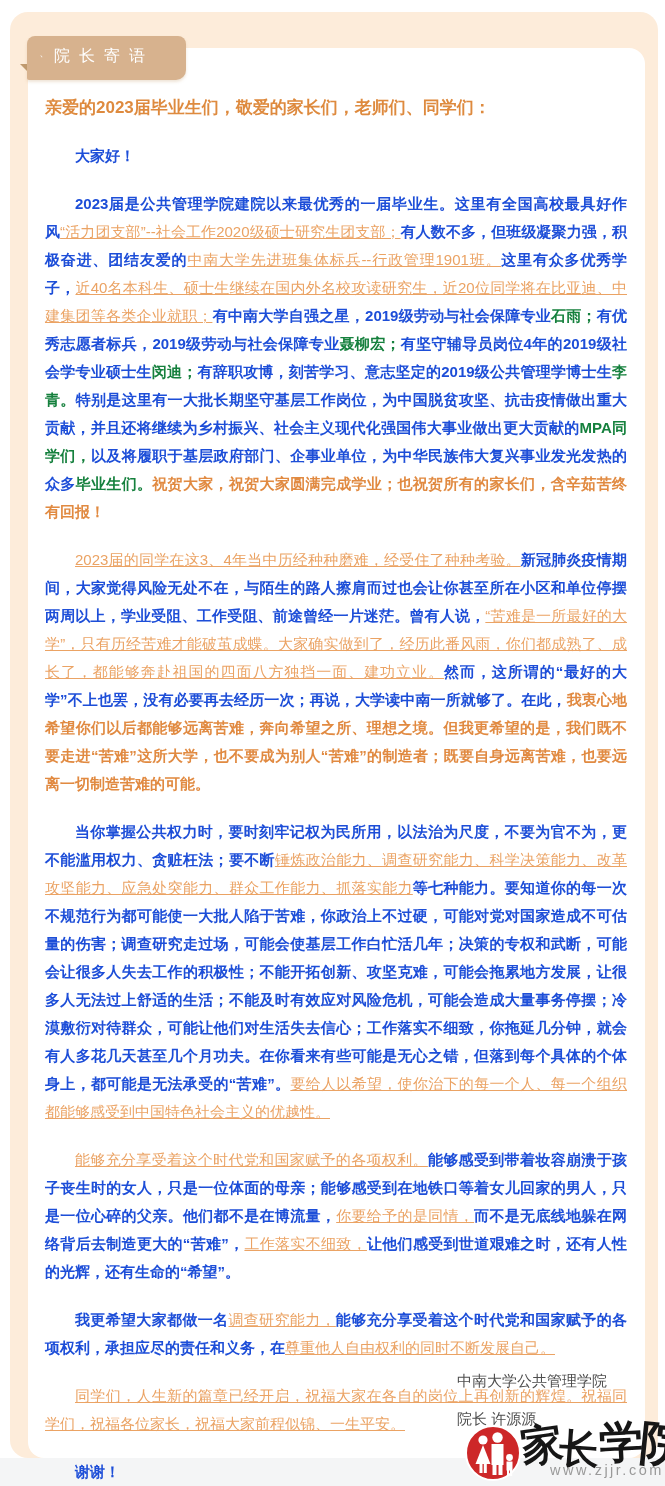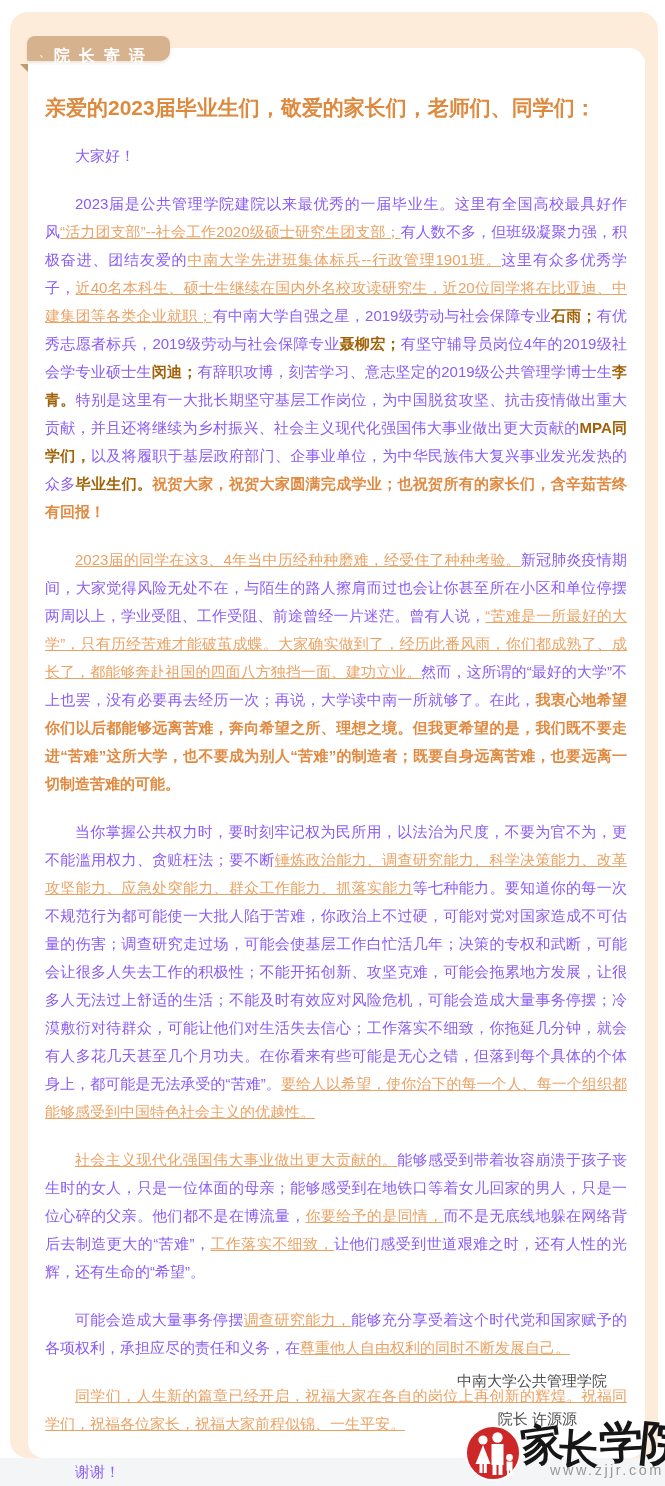--- a/index.html
+++ b/index.html
@@ -9,39 +9,39 @@
   
   .frame{position:absolute;left:10px;top:12px;width:648px;height:1446px;
          background:#fdecda;border-radius:18px;}
 
   
   .card{position:absolute;left:28px;top:48px;width:617px;height:1410px;
         background:#ffffff;border-radius:16px;box-sizing:border-box;
         padding:34px 18px 0 17px;z-index:2;}
 
   
-  .badge{position:absolute;left:27px;top:36px;height:25px;line-height:32px;
-         background:#d7b28e;color:#ffffff;font-weight:bold;font-size:16px;
-         letter-spacing:9px;padding:0 16px 0 12px;border-radius:8px 8px 10px 2px;
+  .badge{position:absolute;left:27px;top:36px;height:44px;line-height:32px;
+         background:#d7b28e;color:#ffffff;font-weight:normal;font-size:16px;
+         letter-spacing:9px;padding:0 32px 0 12px;border-radius:8px 8px 10px 2px;
          z-index:4;box-shadow:0 2px 3px rgba(190,150,100,.25);}
   .badge-tick{font-size:11px;letter-spacing:0;opacity:.85;vertical-align:5px;margin-right:4px;}
   .badge-fold{position:absolute;left:20px;top:64px;width:0;height:0;z-index:3;
          border-top:8px solid #c09a6f;border-left:8px solid transparent;}
 
   
-  .greeting{color:#de8a3e;font-weight:bold;font-size:21px;line-height:28px;margin:12px 0 0 0;}
+  .greeting{color:#de8a3e;font-weight:bold;font-size:17px;line-height:28px;margin:12px 0 0 0;}
   .para{font-size:15px;line-height:28px;color:#4e4e4e;text-align:justify;
         text-indent:2em;margin:20px 0 0 0;}
-  .seg-n{color:#8b5cf6;}
-  .seg-b{color:#a16207;font-weight:bold;}
+  .seg-n{color:#1d4ed8;font-weight:bold;}
+  .seg-b{color:#15803d;font-weight:bold;}
   .seg-o{color:#eba364;text-decoration:underline;}
   .seg-ob{color:#e18a41;font-weight:bold;}
 
   
-  .signoff{position:absolute;right:38px;bottom:26px;text-align:right;
+  .signoff{position:absolute;right:38px;bottom:26px;text-align:left;
            color:#4e4e4e;font-size:15px;line-height:26px;z-index:2;}
   .signoff-dean{padding-right:30px;margin-top:12px;}
 
   
   .bottom-strip{position:absolute;left:0;top:1458px;width:665px;height:28px;
                 background:#f4f5f6;z-index:1;}
 
   
   .watermark{position:absolute;left:460px;top:1414px;width:205px;height:72px;z-index:6;}
   .wm-logo{position:absolute;left:4px;top:10px;}
@@ -62,22 +62,22 @@
 
   <div class="frame"></div>
 
   <div class="card">
     <div class="greeting">亲爱的2023届毕业生们，敬爱的家长们，老师们、同学们：</div>
     <div id="article-body">
         <p class="para"><span class="seg-n">大家好！</span></p>
         <p class="para"><span class="seg-n">2023届是公共管理学院建院以来最优秀的一届毕业生。这里有全国高校最具好作风</span><span class="seg-o">“活力团支部”--社会工作2020级硕士研究生团支部；</span><span class="seg-n">有人数不多，但班级凝聚力强，积极奋进、团结友爱的</span><span class="seg-o">中南大学先进班集体标兵--行政管理1901班。</span><span class="seg-n">这里有众多优秀学子，</span><span class="seg-o">近40名本科生、硕士生继续在国内外名校攻读研究生，近20位同学将在比亚迪、中建集团等各类企业就职；</span><span class="seg-n">有中南大学自强之星，2019级劳动与社会保障专业</span><span class="seg-b">石雨；</span><span class="seg-n">有优秀志愿者标兵，2019级劳动与社会保障专业</span><span class="seg-b">聂柳宏；</span><span class="seg-n">有坚守辅导员岗位4年的2019级社会学专业硕士生</span><span class="seg-b">闵迪；</span><span class="seg-n">有辞职攻博，刻苦学习、意志坚定的2019级公共管理学博士生</span><span class="seg-b">李青。</span><span class="seg-n">特别是这里有一大批长期坚守基层工作岗位，为中国脱贫攻坚、抗击疫情做出重大贡献，并且还将继续为乡村振兴、社会主义现代化强国伟大事业做出更大贡献的</span><span class="seg-b">MPA同学们，</span><span class="seg-n">以及将履职于基层政府部门、企事业单位，为中华民族伟大复兴事业发光发热的众多</span><span class="seg-b">毕业生们。</span><span class="seg-ob">祝贺大家，祝贺大家圆满完成学业；也祝贺所有的家长们，含辛茹苦终有回报！</span></p>
         <p class="para"><span class="seg-o">2023届的同学在这3、4年当中历经种种磨难，经受住了种种考验。</span><span class="seg-n">新冠肺炎疫情期间，大家觉得风险无处不在，与陌生的路人擦肩而过也会让你甚至所在小区和单位停摆两周以上，学业受阻、工作受阻、前途曾经一片迷茫。曾有人说，</span><span class="seg-o">“苦难是一所最好的大学”，只有历经苦难才能破茧成蝶。大家确实做到了，经历此番风雨，你们都成熟了、成长了，都能够奔赴祖国的四面八方独挡一面、建功立业。</span><span class="seg-n">然而，这所谓的“最好的大学”不上也罢，没有必要再去经历一次；再说，大学读中南一所就够了。在此，</span><span class="seg-ob">我衷心地希望你们以后都能够远离苦难，奔向希望之所、理想之境。但我更希望的是，我们既不要走进“苦难”这所大学，也不要成为别人“苦难”的制造者；既要自身远离苦难，也要远离一切制造苦难的可能。</span></p>
         <p class="para"><span class="seg-n">当你掌握公共权力时，要时刻牢记权为民所用，以法治为尺度，不要为官不为，更不能滥用权力、贪赃枉法；要不断</span><span class="seg-o">锤炼政治能力、调查研究能力、科学决策能力、改革攻坚能力、应急处突能力、群众工作能力、抓落实能力</span><span class="seg-n">等七种能力。要知道你的每一次不规范行为都可能使一大批人陷于苦难，你政治上不过硬，可能对党对国家造成不可估量的伤害；调查研究走过场，可能会使基层工作白忙活几年；决策的专权和武断，可能会让很多人失去工作的积极性；不能开拓创新、攻坚克难，可能会拖累地方发展，让很多人无法过上舒适的生活；不能及时有效应对风险危机，可能会造成大量事务停摆；冷漠敷衍对待群众，可能让他们对生活失去信心；工作落实不细致，你拖延几分钟，就会有人多花几天甚至几个月功夫。在你看来有些可能是无心之错，但落到每个具体的个体身上，都可能是无法承受的“苦难”。</span><span class="seg-o">要给人以希望，使你治下的每一个人、每一个组织都能够感受到中国特色社会主义的优越性。</span></p>
-        <p class="para"><span class="seg-o">社会主义现代化强国伟大事业做出更大贡献的。</span><span class="seg-n">能够感受到带着妆容崩溃于孩子丧生时的女人，只是一位体面的母亲；能够感受到在地铁口等着女儿回家的男人，只是一位心碎的父亲。他们都不是在博流量，</span><span class="seg-o">你要给予的是同情，</span><span class="seg-n">而不是无底线地躲在网络背后去制造更大的“苦难”，</span><span class="seg-o">工作落实不细致，</span><span class="seg-n">让他们感受到世道艰难之时，还有人性的光辉，还有生命的“希望”。</span></p>
-        <p class="para"><span class="seg-n">可能会造成大量事务停摆</span><span class="seg-o">调查研究能力，</span><span class="seg-n">能够充分享受着这个时代党和国家赋予的各项权利，承担应尽的责任和义务，在</span><span class="seg-o">尊重他人自由权利的同时不断发展自己。</span></p>
+        <p class="para"><span class="seg-o">能够充分享受着这个时代党和国家赋予的各项权利。</span><span class="seg-n">能够感受到带着妆容崩溃于孩子丧生时的女人，只是一位体面的母亲；能够感受到在地铁口等着女儿回家的男人，只是一位心碎的父亲。他们都不是在博流量，</span><span class="seg-o">你要给予的是同情，</span><span class="seg-n">而不是无底线地躲在网络背后去制造更大的“苦难”，</span><span class="seg-o">工作落实不细致，</span><span class="seg-n">让他们感受到世道艰难之时，还有人性的光辉，还有生命的“希望”。</span></p>
+        <p class="para"><span class="seg-n">我更希望大家都做一名</span><span class="seg-o">调查研究能力，</span><span class="seg-n">能够充分享受着这个时代党和国家赋予的各项权利，承担应尽的责任和义务，在</span><span class="seg-o">尊重他人自由权利的同时不断发展自己。</span></p>
         <p class="para"><span class="seg-o">同学们，人生新的篇章已经开启，祝福大家在各自的岗位上再创新的辉煌。祝福同学们，祝福各位家长，祝福大家前程似锦、一生平安。</span></p>
         <p class="para"><span class="seg-n">谢谢！</span></p>
       </div>
     <div class="signoff">
       <div class="signoff-org">中南大学公共管理学院</div>
       <div class="signoff-dean">院长 许源源</div>
     </div>
   </div>
 
   <div class="badge-fold"></div>

